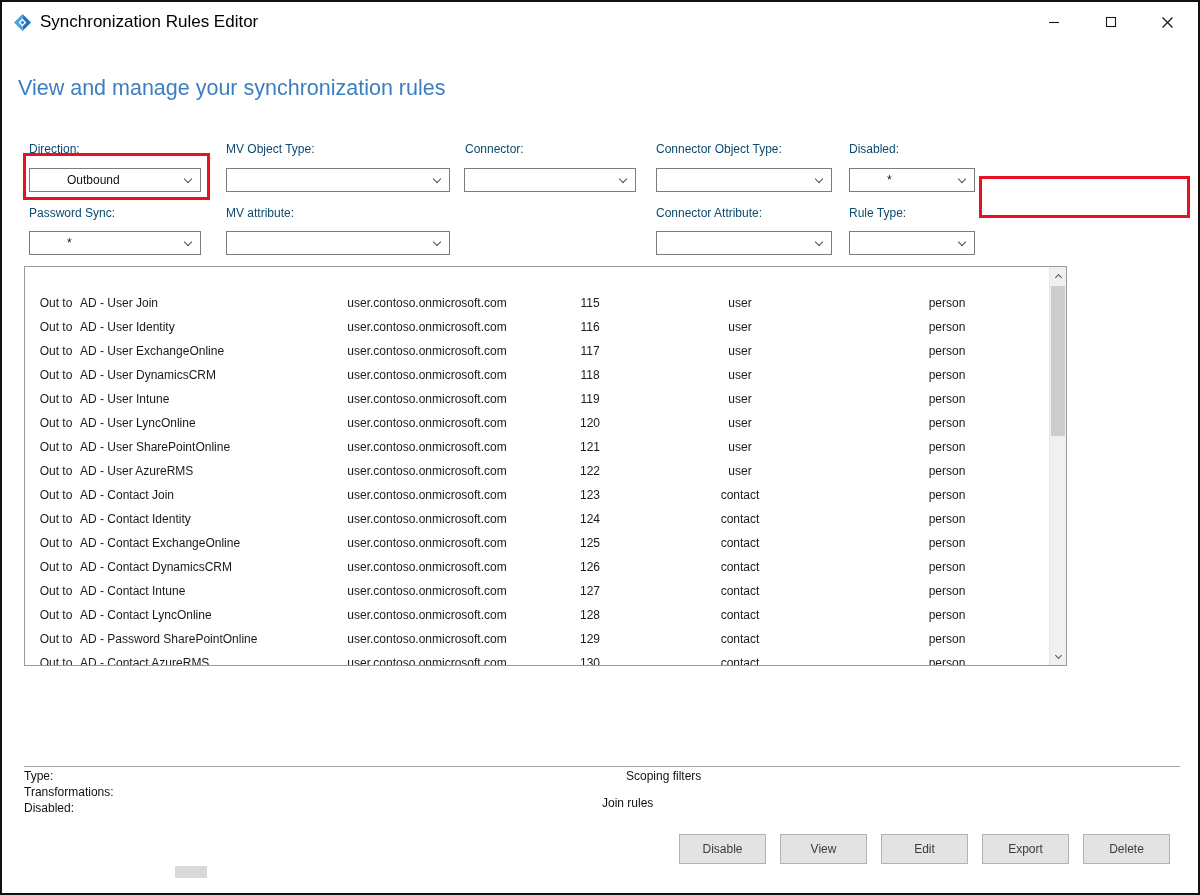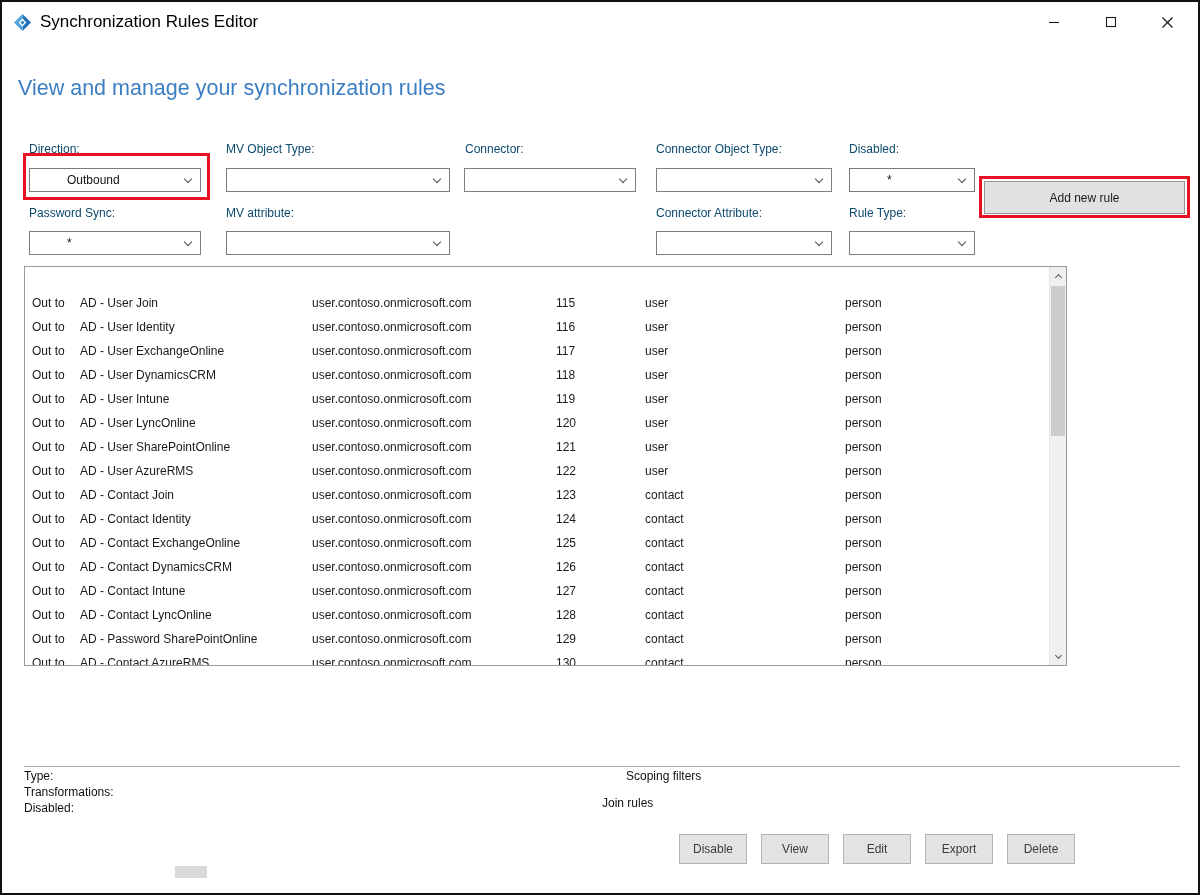--- a/index.html
+++ b/index.html
@@ -64,21 +64,21 @@
   }
   .th {
     display: flex; align-items: center; justify-content: center;
     font-size: 12px; color: #121212; border-right: 1px solid #e3e3e3;
     cursor: default; white-space: nowrap; overflow: hidden;
   }
   .th:last-child { border-right: none; }
   .tbody { position: absolute; left: 0; top: 24px; width: calc(100% - 17px); }
   .trow {
     display: grid; grid-template-columns: 282px 235px 82px 211px 1fr;
-    height: 24px; align-items: center; cursor: default;
+    height: 24px; align-items: center; cursor: default; text-align: center;
   }
   .trow > div { white-space: nowrap; overflow: hidden; font-size: 12px; }
   .c-name { padding-left: 7px; display: flex; }
   .c-name .prefix { width: 48px; flex: none; }
   .c-conn { padding-left: 5px; }
   .c-prec { padding-left: 14px; }
   .c-cot  { padding-left: 21px; }
   .c-mot  { padding-left: 10px; }
   
   .vscroll {
@@ -90,21 +90,21 @@
   .sb-btn.down { bottom: 0; }
   .sb-chev { width: 5px; height: 5px; border-right: 1.3px solid #555; border-bottom: 1.3px solid #555; }
   .sb-chev.up { transform: rotate(-135deg); margin-top: 3px; }
   .sb-chev.down { transform: rotate(45deg); margin-top: -2px; }
   .sb-thumb { position: absolute; left: 1px; top: 19px; width: 14px; height: 150px; background: #cdcdcd; }
   
   .divider { position: absolute; left: 22px; top: 764px; width: 1156px; height: 1px; background: #a6a6a6; }
   .dlabel { position: absolute; font-size: 12px; color: #121212; white-space: nowrap; }
   .actions { position: absolute; left: 677px; top: 832px; display: flex; gap: 14px; }
   .action-btn {
-    width: 68px; height: 30px; background: #e3e3e3; border: 1px solid #b2b2b2;
+    width: 87px; height: 30px; background: #e3e3e3; border: 1px solid #b2b2b2;
     display: flex; align-items: center; justify-content: center;
     font-size: 12px; color: #3c3c3c; cursor: default;
   }
   .artifact { position: absolute; left: 173px; top: 864px; width: 32px; height: 12px; background: #d9d9d9; }
 </style>
 </head>
 <body>
 
 <div id="window">
 
@@ -160,21 +160,20 @@
   </div>
   <div class="combo" style="left:654px;top:166px;width:176px">
     <span class="combo-value"></span>
     <span class="chev"></span>
   </div>
   <div class="combo" style="left:847px;top:166px;width:126px">
     <span class="combo-value">*</span>
     <span class="chev"></span>
   </div>
 
-  <div class="add-rule-btn">Add new rule</div>
 
   <span class="flabel" style="left:27px;top:204px">Password Sync:</span>
   <span class="flabel" style="left:224px;top:204px">MV attribute:</span>
   <span class="flabel" style="left:654px;top:204px">Connector Attribute:</span>
   <span class="flabel" style="left:847px;top:204px">Rule Type:</span>
 
   <div class="combo" style="left:27px;top:229px;width:172px">
     <span class="combo-value">*</span>
     <span class="chev"></span>
   </div>

